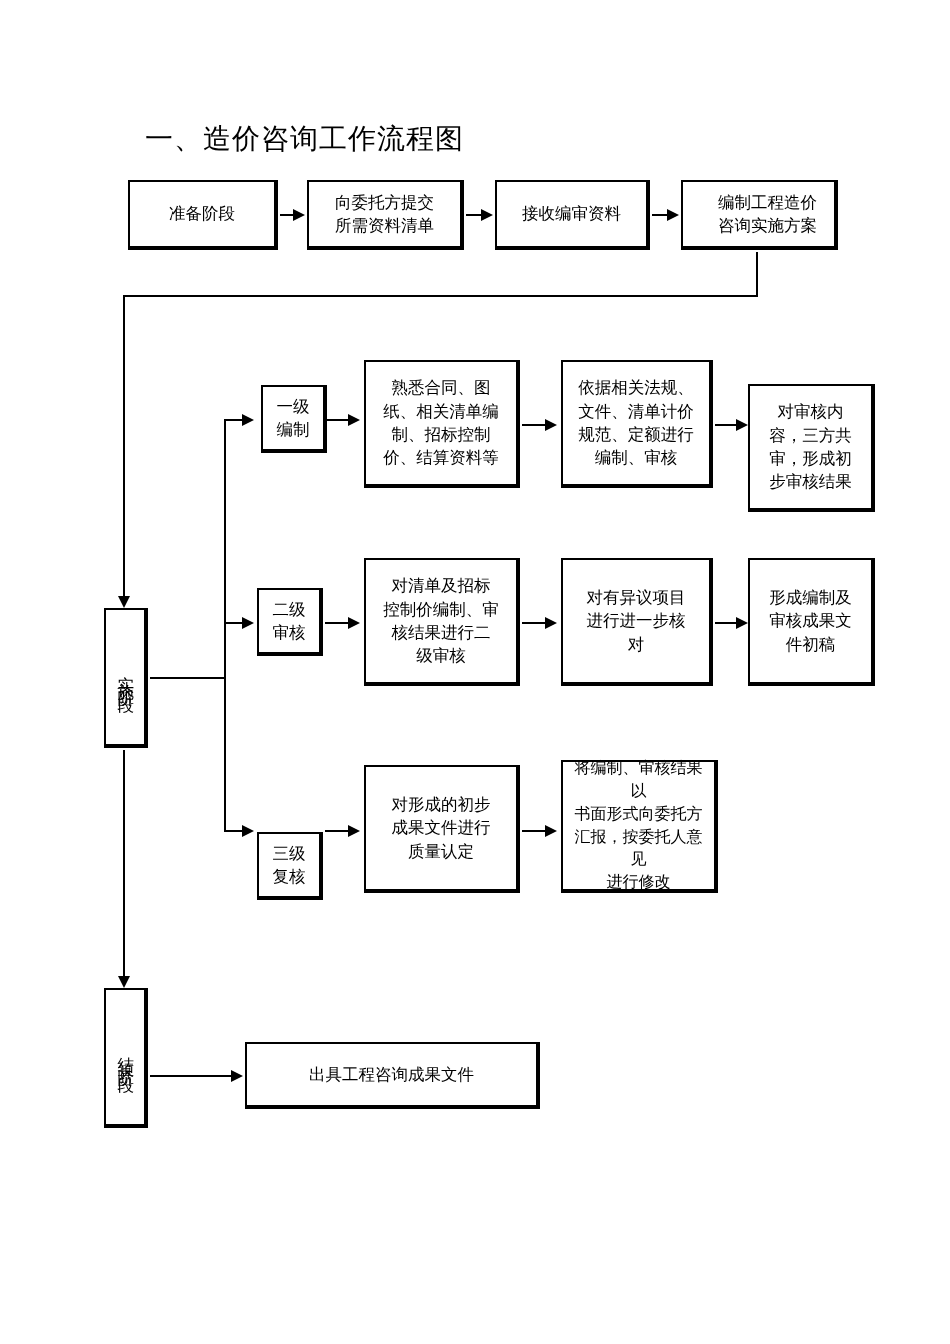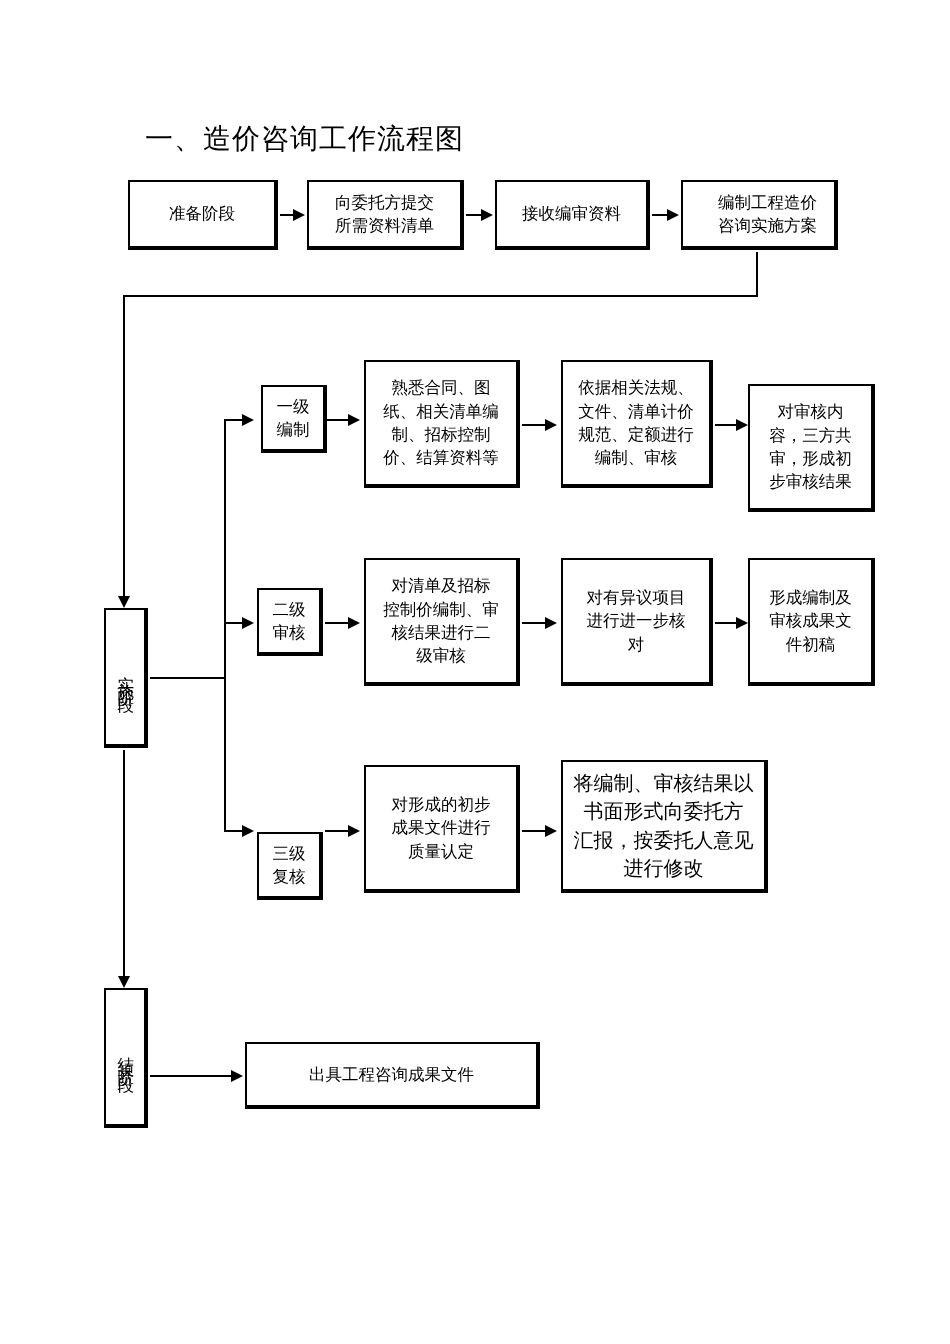--- a/index.html
+++ b/index.html
@@ -223,21 +223,21 @@
 
   <div class="node" style="left:364px; top:765px; width:156px; height:128px; white-space:pre-line;">
     <span class="txt">对形成的初步
 成果文件进行
 质量认定</span>
   </div>
 
   <div class="line hline" style="left:522px; top:830px; width:24px;"></div>
   <div class="arrow right" style="left:545px; top:825px;"></div>
 
-  <div class="node" style="left:561px; top:760px; width:207px; height:133px; white-space:pre-line; font-size:20px;">
+  <div class="node" style="left:561px; top:760px; width:157px; height:133px; white-space:pre-line; font-size:16px;">
     <span class="txt">将编制、审核结果以
 书面形式向委托方
 汇报，按委托人意见
 进行修改</span>
   </div>
 
   <div class="line hline" style="left:150px; top:1075px; width:82px;"></div>
   <div class="arrow right" style="left:231px; top:1070px;"></div>
 
   <div class="node" style="left:245px; top:1042px; width:295px; height:67px;">

